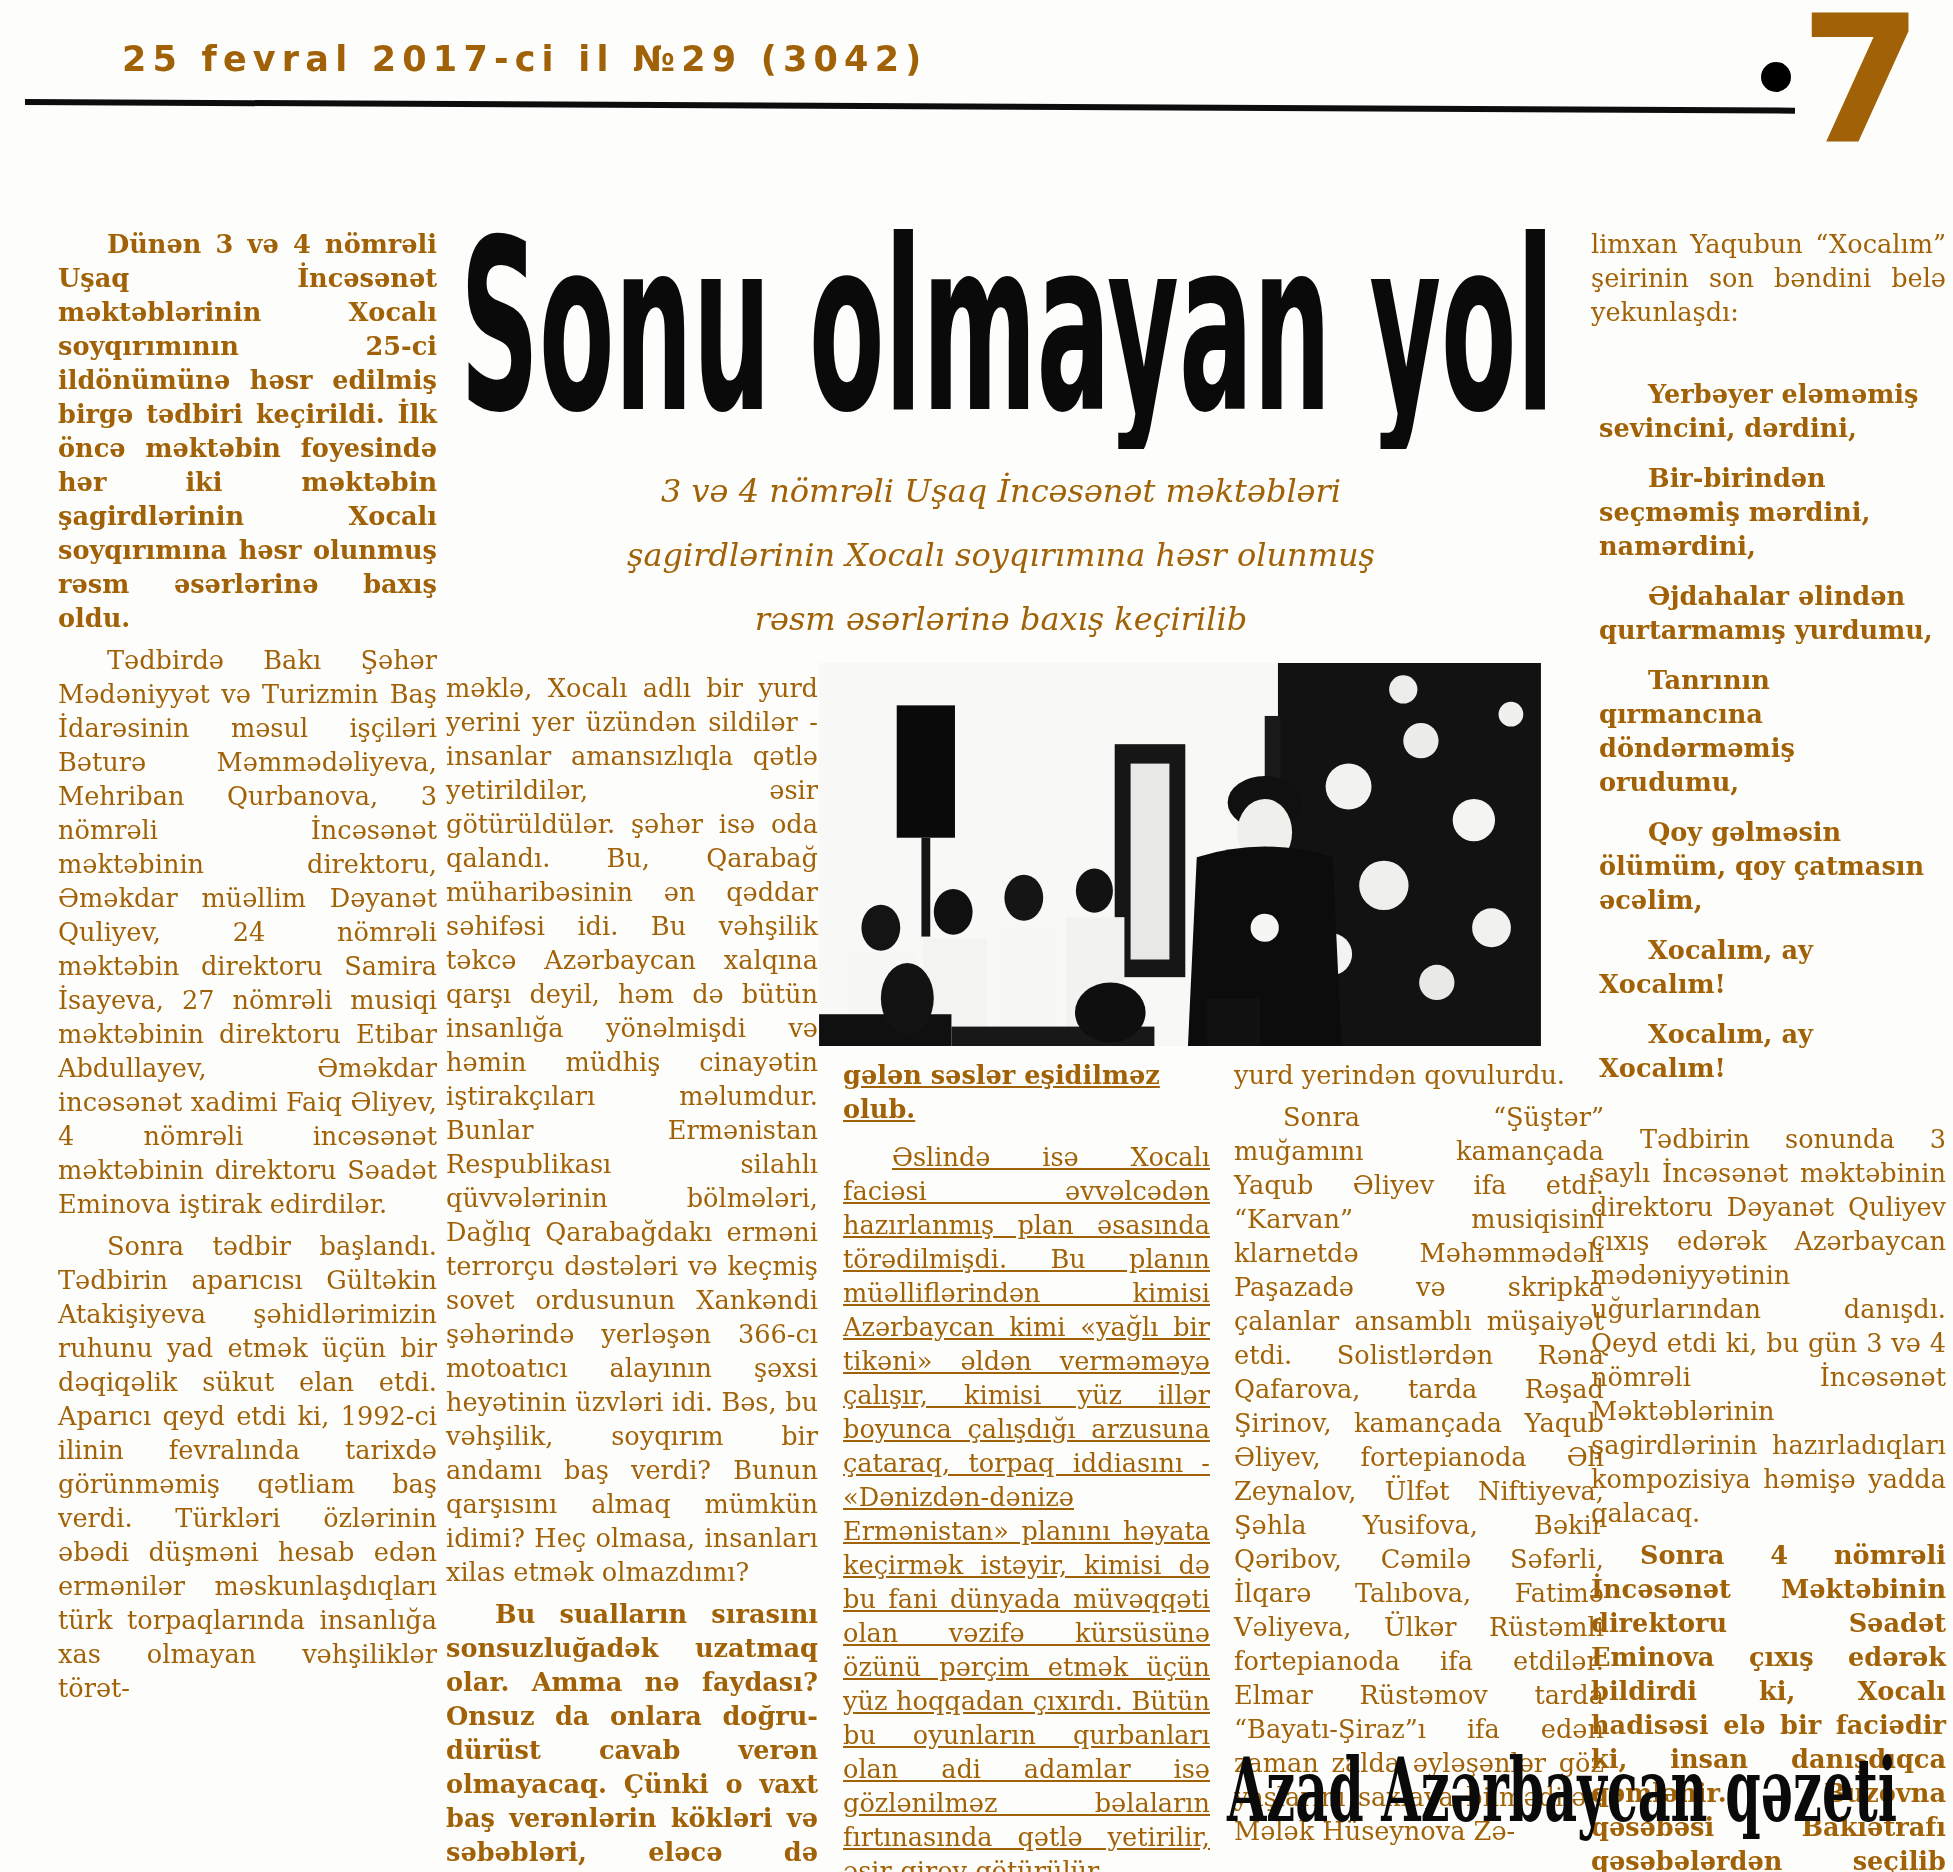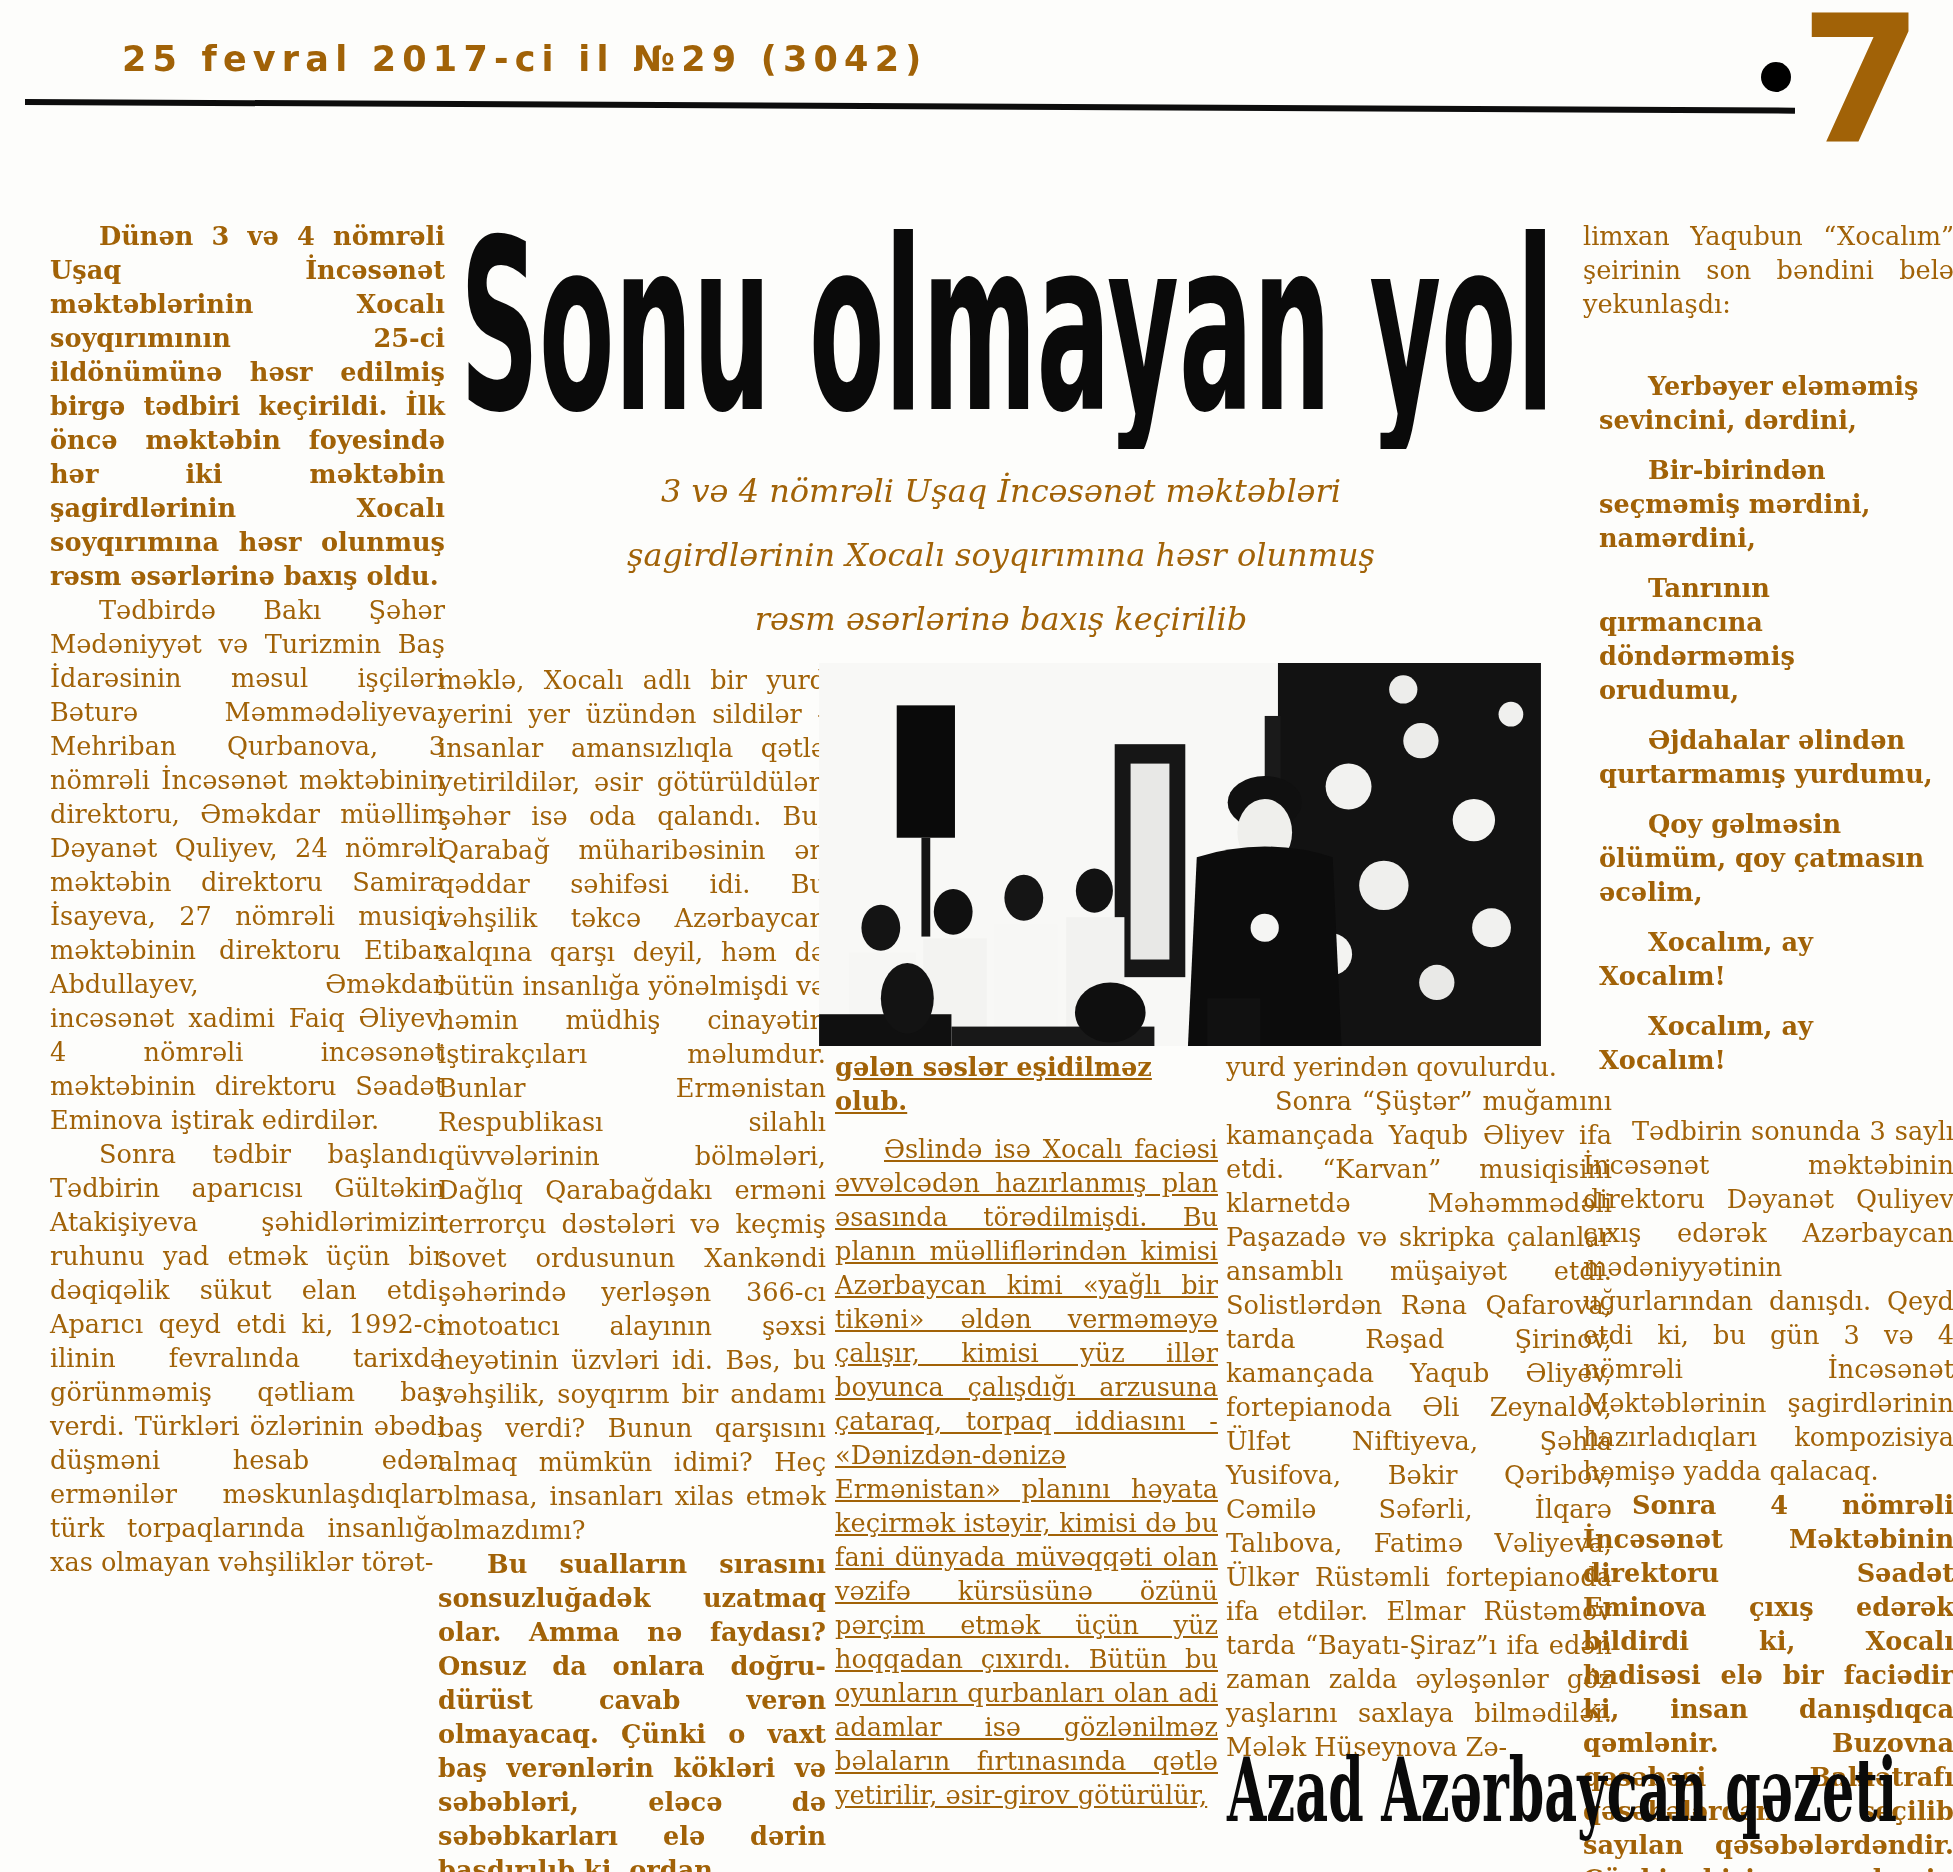--- a/index.html
+++ b/index.html
@@ -30,21 +30,21 @@
     font-weight:bold; font-size:176px; line-height:1; letter-spacing:-5.3px;
   }
   
   .headline-svg{ position:absolute; left:452px; top:228px; }
   .subheadline{
     position:absolute; left:441px; top:459px; width:1120px;
     font-style:italic; font-size:32px; line-height:64px; text-align:center;
   }
   
   .col{ position:absolute; font-size:25.6px; line-height:34px; }
-  .col p{ margin:0; text-indent:49px; text-align:justify; }
+  .col p{ margin:8px; text-indent:49px; text-align:justify; }
   .col p.noindent{ text-indent:0; }
   .col p.bold{ font-weight:bold; }
   .col1{ left:50px;  top:219px;  width:395px; }
   .col2{ left:438px; top:663px;  width:388px; }
   .col3{ left:835px; top:1050px; width:383px;text-decoration:underline; }
   .col4{ left:1226px;top:1050px; width:386px; }
   .col5{ left:1583px;top:219px;  width:371px; }
   .photo-caption{ font-weight:bold; text-indent:0 !important; text-align:left !important; margin-bottom:14px !important; }
   
   .photo{ position:absolute; left:819px; top:663px; width:722px; height:383px; }
@@ -135,22 +135,22 @@
   <div class="col col4">
     <p class="noindent">yurd yerindən qovulurdu.</p>
     <p>Sonra “Şüştər” muğamını kamançada Yaqub Əliyev ifa etdi. “Karvan” musiqisini klarnetdə Məhəmmədəli Paşazadə və skripka çalanlar ansamblı müşaiyət etdi. Solistlərdən Rəna Qafarova, tarda Rəşad Şirinov, kamançada Yaqub Əliyev, fortepianoda Əli Zeynalov, Ülfət Niftiyeva, Şəhla Yusifova, Bəkir Qəribov, Cəmilə Səfərli, İlqarə Talıbova, Fatimə Vəliyeva, Ülkər Rüstəmli fortepianoda ifa etdilər. Elmar Rüstəmov tarda “Bayatı-Şiraz”ı ifa edən zaman zalda əyləşənlər göz yaşlarını saxlaya bilmədilər. Mələk Hüseynova Zə-</p>
   </div>
 
   <div class="col col5">
     <p class="noindent">limxan Yaqubun “Xocalım” şeirinin son bəndini belə yekunlaşdı:</p>
     <div class="poem">
       <p>Yerbəyer eləməmiş sevincini, dərdini,</p>
       <p>Bir-birindən seçməmiş mərdini, namərdini,</p>
+      <p>Əjdahalar əlindən qurtarmamış yurdumu,</p>
       <p>Tanrının qırmancına döndərməmiş orudumu,</p>
-      <p>Əjdahalar əlindən qurtarmamış yurdumu,</p>
       <p>Qoy gəlməsin ölümüm, qoy çatmasın əcəlim,</p>
       <p>Xocalım, ay Xocalım!</p>
       <p>Xocalım, ay Xocalım!</p>
     </div>
     <p>Tədbirin sonunda 3 saylı İncəsənət məktəbinin direktoru Dəyanət Quliyev çıxış edərək Azərbaycan mədəniyyətinin uğurlarından danışdı. Qeyd etdi ki, bu gün 3 və 4 nömrəli İncəsənət Məktəblərinin şagirdlərinin hazırladıqları kompozisiya həmişə yadda qalacaq.</p>
     <p class="bold">Sonra 4 nömrəli İncəsənət Məktəbinin direktoru Səadət Eminova çıxış edərək bildirdi ki, Xocalı hadisəsi elə bir faciədir ki, insan danışdıqca qəmlənir. Buzovna qəsəbəsi Bakıətrafı qəsəbələrdən seçilib sayılan qəsəbələrdəndir. Çünki, bizim qəsəbənin mərd oğulları da Qarabağ uğrunda vuruşaraq öz canlarından keçmişlər. Və inanıram ki, Lələtəpədə asılan bayraq Ağdamda, Şuşada göylərə qalxacaqdır. Allah şəhidlərimizə rəhmət eləsin!</p>
 
   </div>
 
   <svg class="footer-svg" width="686" height="106" viewBox="0 0 778 120">

